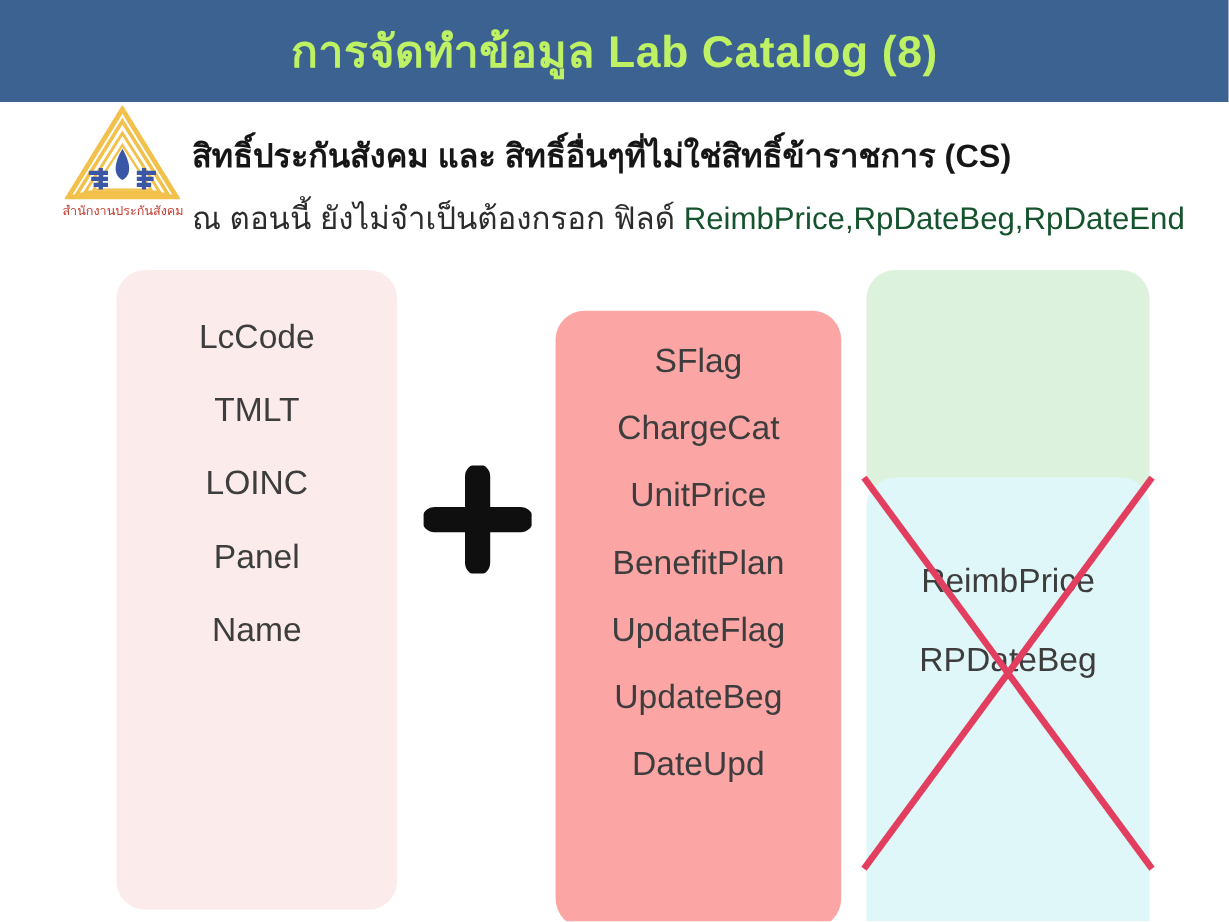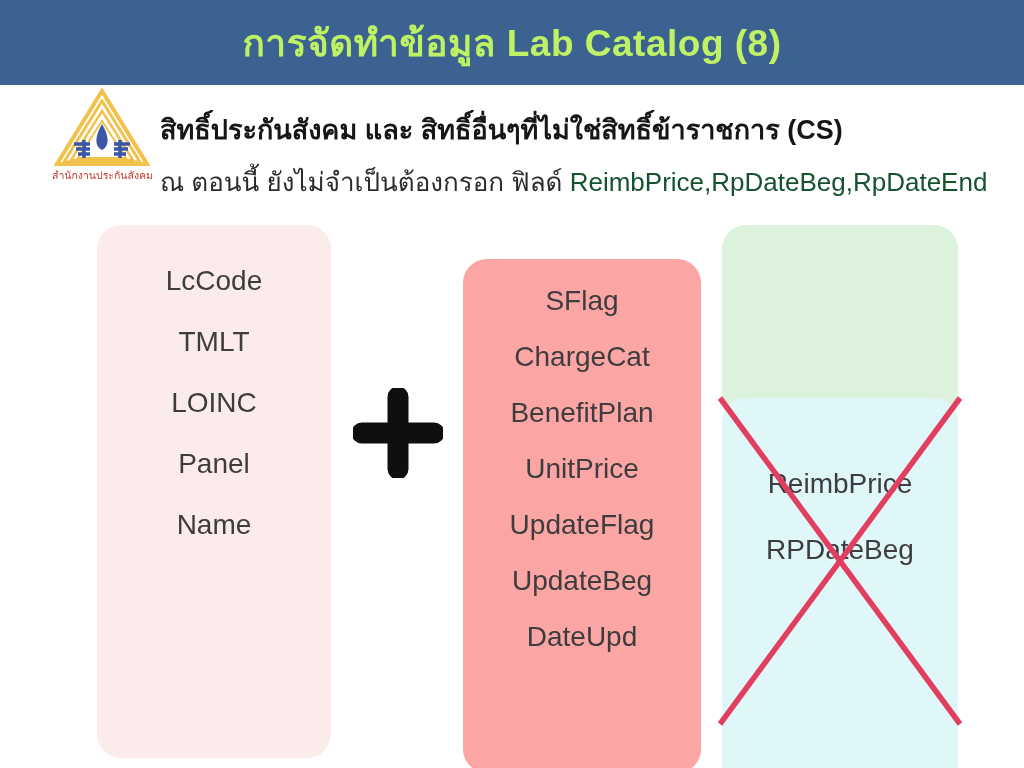--- a/index.html
+++ b/index.html
@@ -80,22 +80,22 @@
     <div class="field">Name</div>
   </div>
 
   <svg class="plus" viewBox="0 0 90 90">
     <path d="M45 9 L45 81 M9 45 L81 45" stroke="#0f0f0f" stroke-width="21" stroke-linecap="round" fill="none"></path>
   </svg>
 
   <div class="box box-middle">
     <div class="field">SFlag</div>
     <div class="field">ChargeCat</div>
+    <div class="field">UnitPrice</div>
     <div class="field">BenefitPlan</div>
-    <div class="field">UnitPrice</div>
     <div class="field">UpdateFlag</div>
     <div class="field">UpdateBeg</div>
     <div class="field">DateUpd</div>
   </div>
 
   <div class="box box-right-top">
   </div>
 
   <div class="box box-right-bottom">
     <div class="field">ReimbPrice</div>

